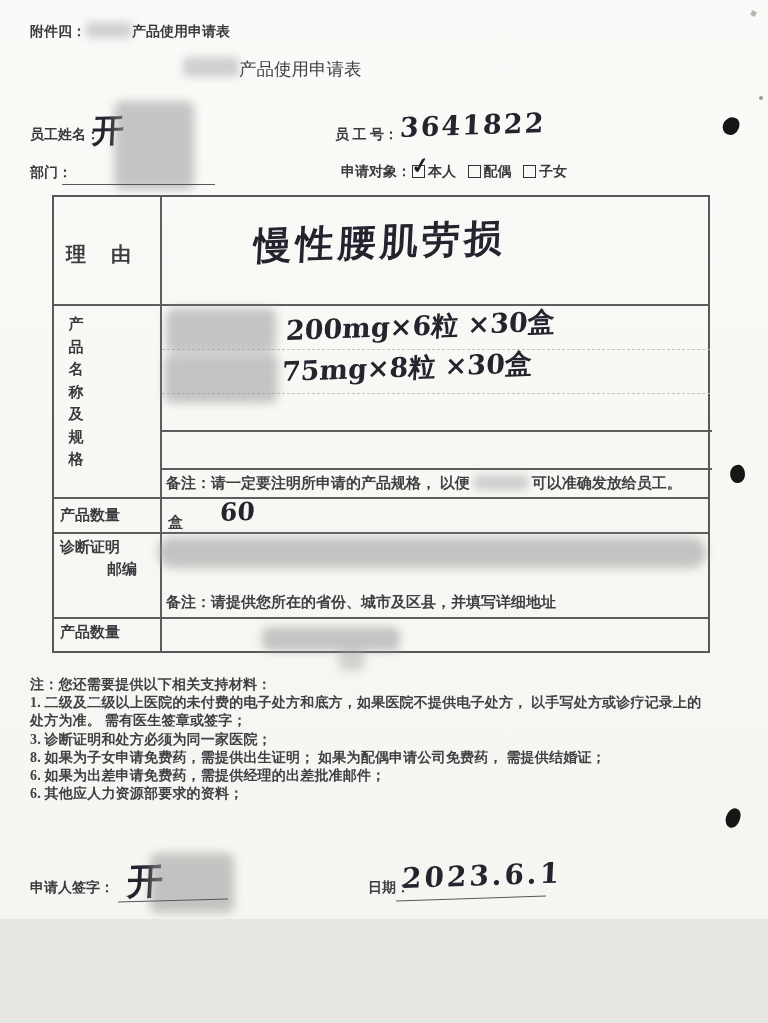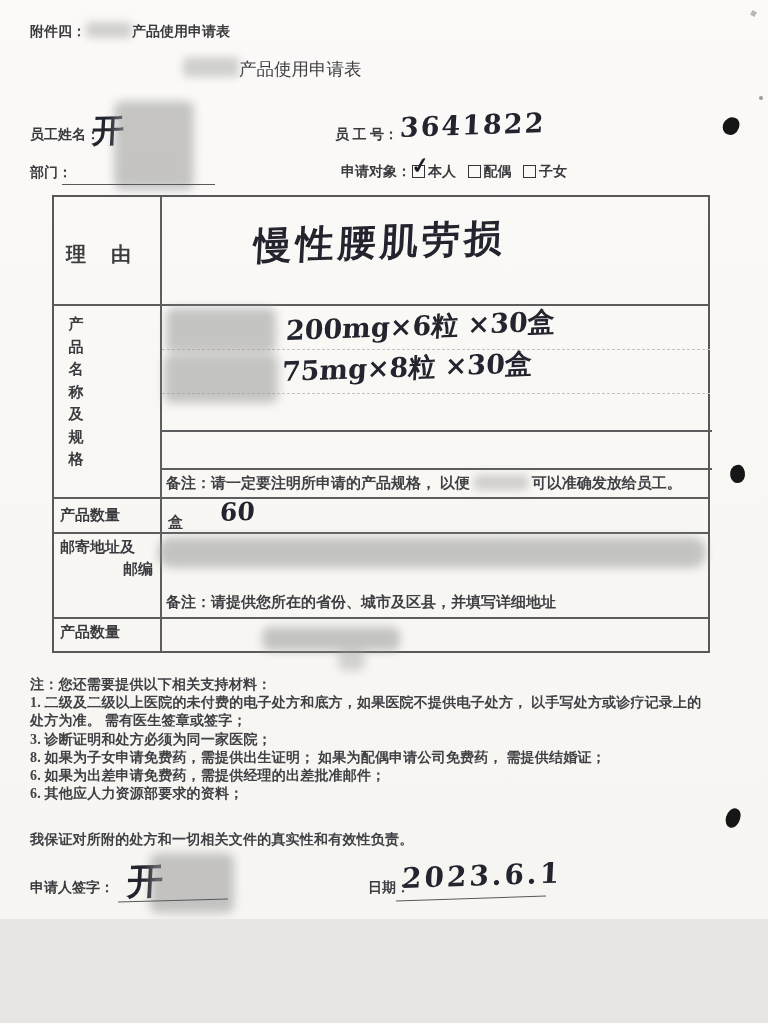--- a/index.html
+++ b/index.html
@@ -106,41 +106,38 @@
     <span class="abs hw" style="left:232px;top:116px;font-size:27px;">200mg×6粒 ×30盒</span>
     <span class="abs hw" style="left:228px;top:157px;font-size:27px;">75mg×8粒 ×30盒</span>
     <div class="abs note-line" style="left:112px;top:277px;">
       <span>备注：请一定要注明所申请的产品规格， 以便</span><span class="redact-inline" style="width:54px;height:15px;margin:0 4px;"></span><span>可以准确发放给员工。</span>
     </div>
 
     <span class="abs print" style="left:6px;top:309px;font-size:15px;">产品数量</span>
     <span class="abs print" style="left:114px;top:316px;font-size:15px;">盒</span>
     <span class="abs hw" style="left:166px;top:301px;font-size:25px;">60</span>
 
-    <span class="abs print" style="left:6px;top:341px;font-size:15px;">邮寄地址及</span>
-    <span class="abs print" style="left:22px;top:363px;font-size:15px;padding-left:47px;">邮编</span>
+    <span class="abs print" style="left:6px;top:341px;font-size:15px;">诊断证明</span>
+    <span class="abs print" style="left:6px;top:363px;font-size:15px;padding-left:47px;">邮编</span>
     <div class="abs redact" style="left:104px;top:340px;width:548px;height:31px;border-radius:14px;"></div>
     <span class="abs note-line" style="left:112px;top:396px;">备注：请提供您所在的省份、城市及区县，并填写详细地址</span>
 
     <span class="abs print" style="left:6px;top:426px;font-size:15px;">产品数量</span>
     <div class="abs redact" style="left:208px;top:430px;width:138px;height:24px;"></div>
     <div class="abs redact" style="left:284px;top:452px;width:27px;height:22px;opacity:.4;"></div>
   </div>
 
   <div class="notes">
     <div>注：您还需要提供以下相关支持材料：</div>
     <div>1. 二级及二级以上医院的未付费的电子处方和底方，如果医院不提供电子处方， 以手写处方或诊疗记录上的</div>
     <div>处方为准。 需有医生签章或签字；</div>
     <div>3. 诊断证明和处方必须为同一家医院；</div>
     <div>8. 如果为子女申请免费药，需提供出生证明； 如果为配偶申请公司免费药， 需提供结婚证；</div>
     <div>6. 如果为出差申请免费药，需提供经理的出差批准邮件；</div>
     <div>6. 其他应人力资源部要求的资料；</div>
-  </div>
-  <div class="abs notes" style="top:831px;">
-    <div>我保证对所附的处方和一切相关文件的真实性和有效性负责。</div>
   </div>
 
   <span class="abs print lbl" style="left:30px;top:879px;">申请人签字：</span>
   <span class="abs hw" style="left:127px;top:858px;font-size:36px;">开</span>
   <div class="abs redact" style="left:150px;top:853px;width:84px;height:60px;"></div>
   <div class="abs uline" style="left:118px;top:900px;width:110px;transform:rotate(-1.5deg);"></div>
 
   <span class="abs print lbl" style="left:368px;top:879px;">日期：</span>
   <span class="abs hw" style="left:402px;top:862px;font-size:28px;letter-spacing:3px;">2023.6.1</span>
   <div class="abs uline" style="left:396px;top:898px;width:150px;transform:rotate(-2deg);"></div>

